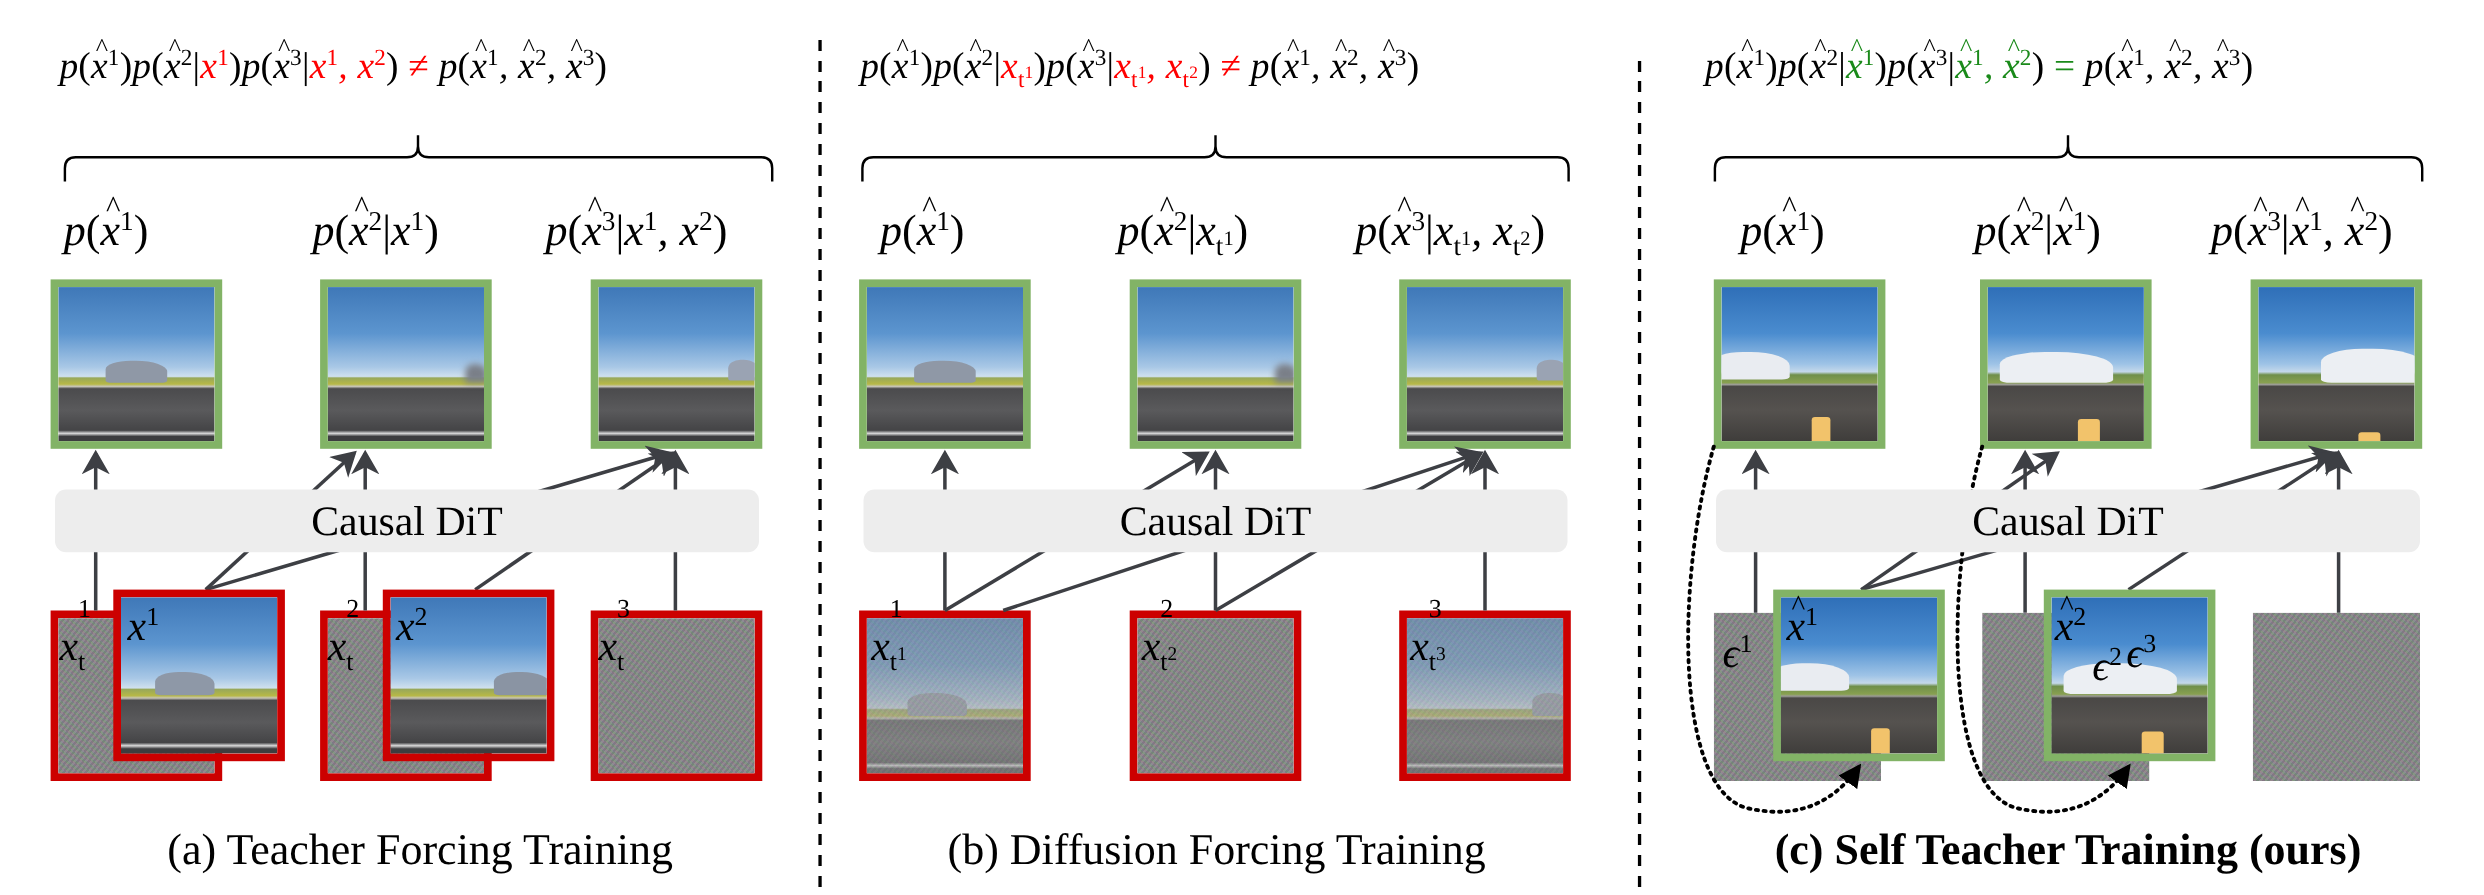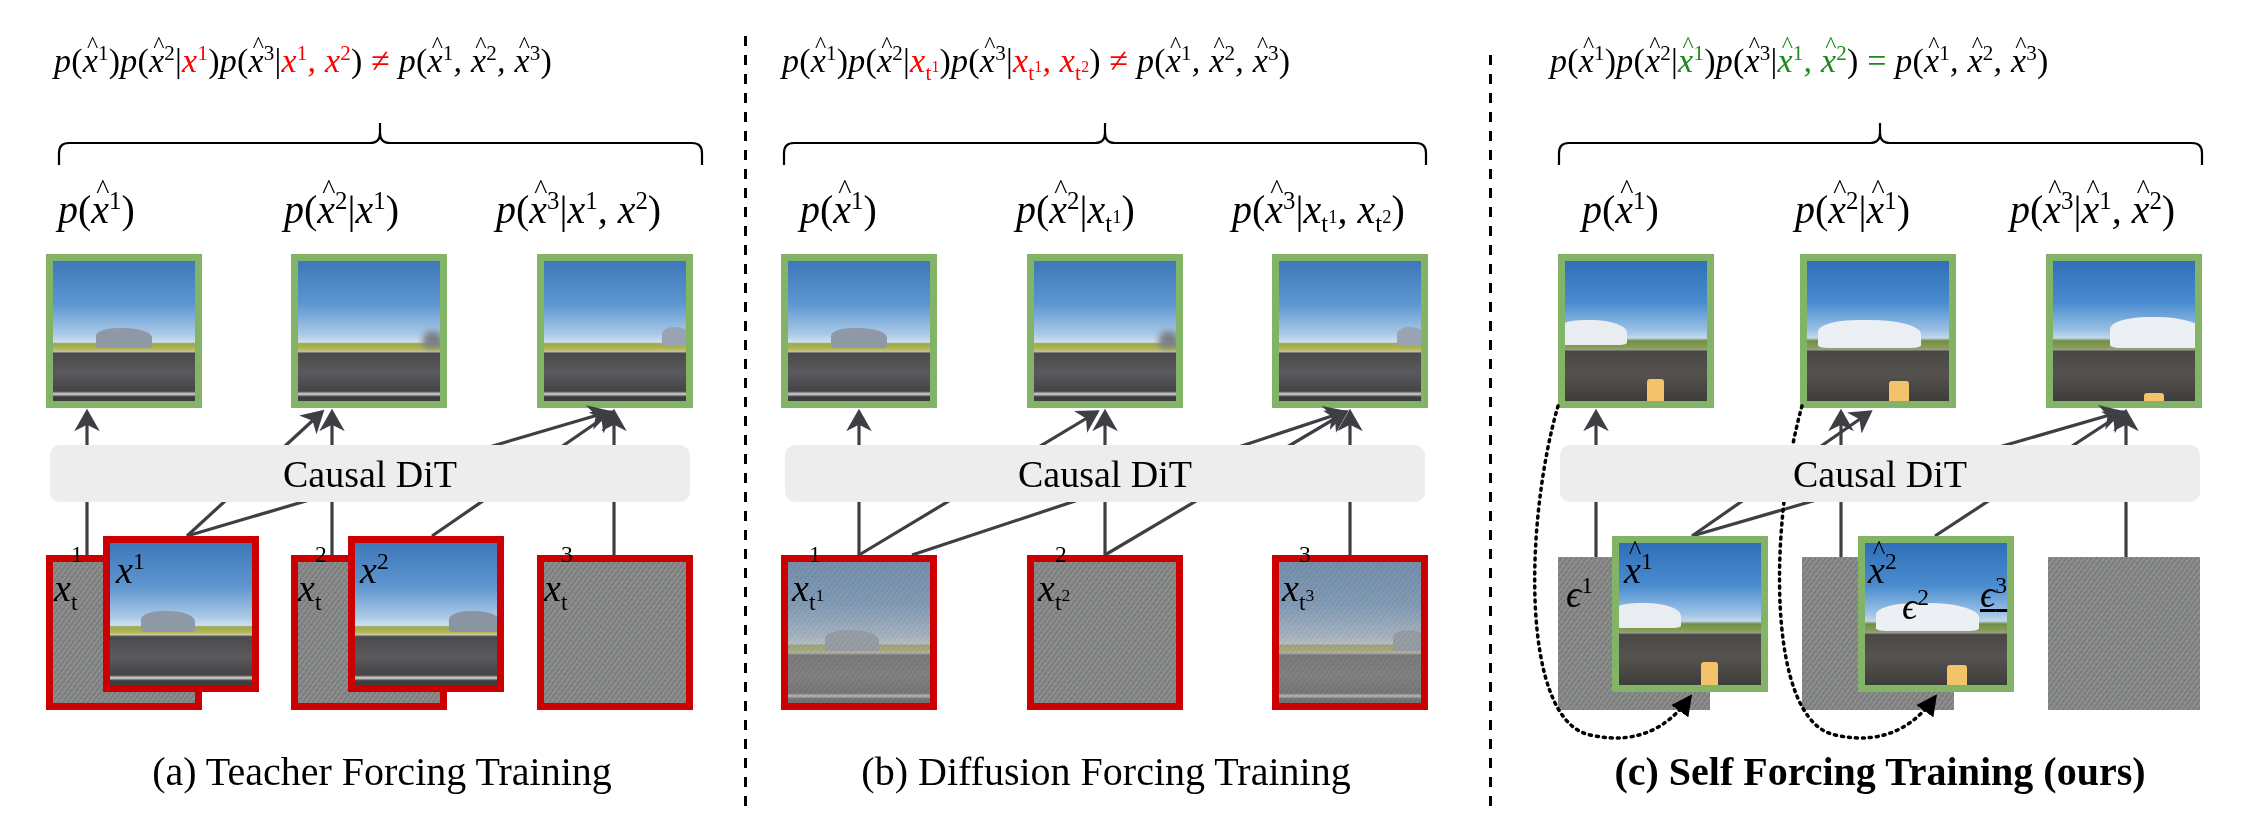--- a/index.html
+++ b/index.html
@@ -220,23 +220,23 @@
     <div class="img-clean road2">
       <div class="car" style="left:8%; top:42%; width:72%; height:20%; background:#eceff3;"></div>
       <div class="cone" style="left:58%; top:86%; width:14%; height:14%;"></div>
     </div>
   </div>
   <div class="lbl" style="left:1868px; top:548px;"><span class="hat">x</span><sup>2</sup></div>
 
   <div class="frame none-b" style="left:2048px; top:557px; width:152px; height:153px;">
       <div class="noise"></div>
     </div>
-  <div class="lbl" style="left:1980px; top:572px;text-decoration:underline;">ϵ<sup>3</sup></div>
-
-  <div class="caption bold" style="left:1560px; width:640px;">(c) Self Forcing Training (ours)</div>
+  <div class="lbl" style="left:1933px; top:572px;">ϵ<sup>3</sup></div>
+
+  <div class="caption bold" style="left:1560px; width:640px;">(c) Self Teacher Training (ours)</div>
 </div>
 
 <svg class="overlay" width="2258" height="814" viewBox="0 0 2258 814">
   <defs>
     <marker id="ah" markerWidth="8" markerHeight="8" refX="6" refY="4" orient="auto" markerUnits="strokeWidth">
       <path d="M0,0 L7,4 L0,8 L2,4 z" fill="#3d3f44"></path>
     </marker>
     <marker id="ahd" markerWidth="6" markerHeight="6" refX="5" refY="3" orient="auto" markerUnits="strokeWidth">
       <path d="M0,0 L6,3 L0,6 z" fill="#000"></path>
     </marker>

